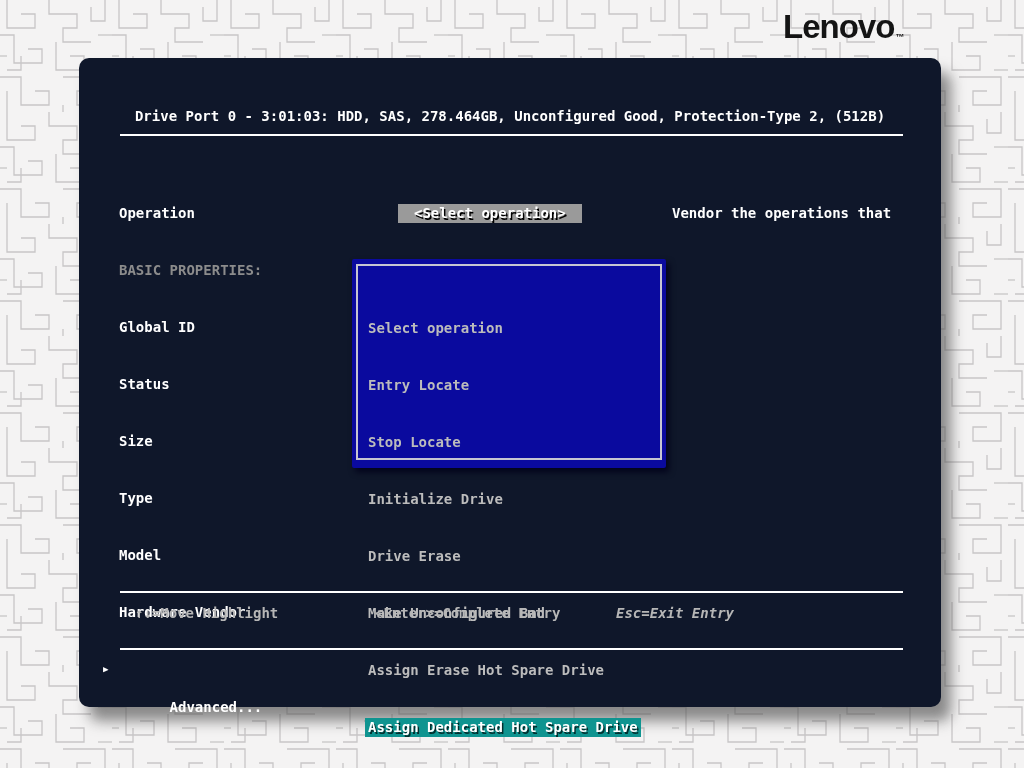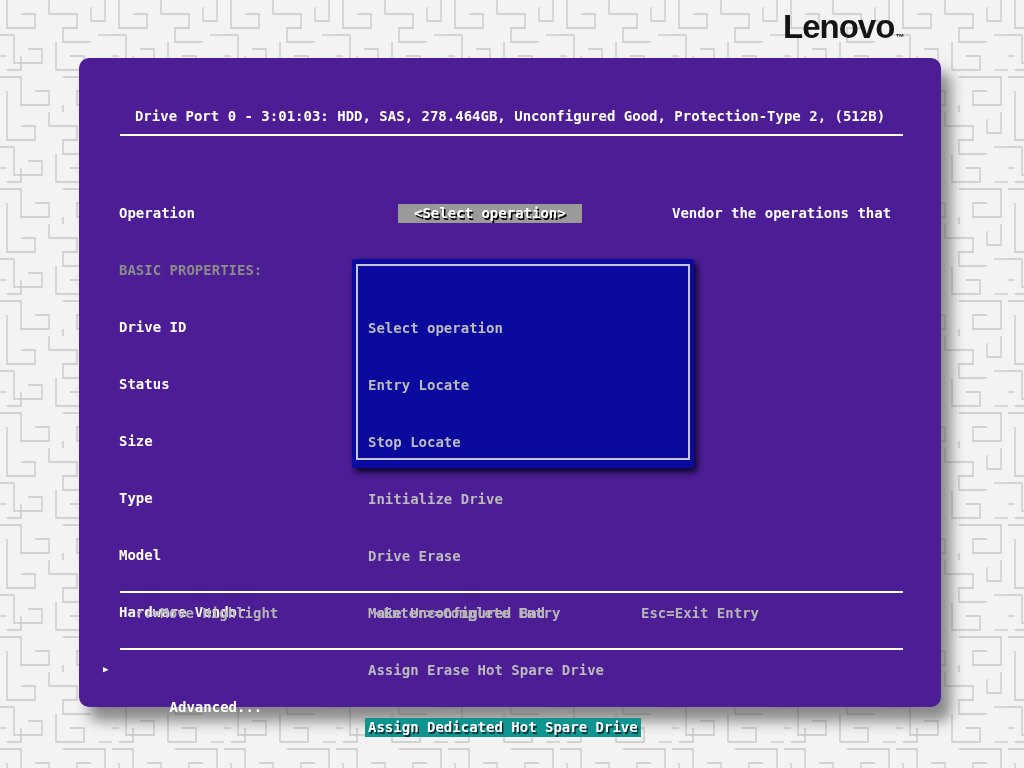--- a/index.html
+++ b/index.html
@@ -14,21 +14,21 @@
   .logo{
     position:absolute;left:783px;top:10px;z-index:2;
     font-family:"Liberation Sans", sans-serif;font-weight:700;
     font-size:33px;letter-spacing:-1px;color:#141414;line-height:34px;
   }
   .logo .tm{font-size:9px;letter-spacing:0;vertical-align:-2px;margin-left:1px;}
 
   
   .bios-window{
     position:absolute;left:79px;top:58px;width:862px;height:649px;z-index:1;
-    background:#4c1d95;border-radius:10px;
+    background:#0f172a;border-radius:10px;
     box-shadow:10px 14px 14px rgba(80,80,80,0.65);
     font-size:14px;font-weight:bold;color:#fff;
   }
   .page-title{
     position:absolute;top:50px;left:0;width:100%;height:19px;
     text-align:center;color:#fff;white-space:pre;
   }
   .rule{position:absolute;left:41px;width:783px;height:2px;background:#fff;}
   .rule-top{top:76px;}
   .rule-footer-top{top:533px;}
@@ -48,37 +48,36 @@
     text-shadow:1.5px 1.5px 0 #000;padding:0 16px;
   }
 
   .help-text{position:absolute;left:593px;top:108px;line-height:19px;color:#fff;white-space:pre;}
 
   
   .popup{
     position:absolute;left:273px;top:201px;width:314px;height:209px;
     background:#0a0a9e;border-radius:2px;
     box-shadow:3px 4px 6px rgba(0,0,25,0.9);
-    padding-left:28px;
   }
   .popup-border{
     position:absolute;left:4px;top:5px;right:4px;bottom:8px;
     border:2px solid #c6c6d2;
   }
   .popup-items{position:absolute;left:13px;top:22px;line-height:19px;white-space:pre;}
   .popup-items .item{height:19px;color:#bcbcbc;padding:0 3px;width:fit-content;}
   .popup-items .item.selected{
     background:#0f9490;color:#fff;text-shadow:1.5px 1.5px 0 rgba(0,30,30,0.85);
   }
 
   .footer-hints{position:absolute;top:547px;left:0;width:100%;height:19px;color:#b6b6b6;white-space:pre;}
   .footer-hints .hint{position:absolute;top:0;}
   .hint-move{left:56px;}
   .hint-complete{left:296px;}
-  .hint-exit{left:562px;}
+  .hint-exit{left:537px;font-style:italic;}
 </style>
 </head>
 <body>
 
 <svg class="bg-pattern" width="1024" height="768" aria-hidden="true">
   <defs>
     <pattern id="maze" width="112" height="112" patternUnits="userSpaceOnUse">
       <rect width="112" height="112" fill="#f4f3f3"></rect>
       <g stroke="#c8c6c7" stroke-width="1.3" fill="none">
         <path d="M7 0 V28 H35 V14 H21"></path>
@@ -105,21 +104,21 @@
 </div>
 
 <div class="bios-window">
 
   <div class="page-title">Drive Port 0 - 3:01:03: HDD, SAS, 278.464GB, Unconfigured Good, Protection-Type 2, (512B)</div>
   <div class="rule rule-top"></div>
 
   <div class="left-menu">
     <div class="row"><span>Operation</span></div>
     <div class="row dim"><span>BASIC PROPERTIES:</span></div>
-    <div class="row"><span>Drive ID</span></div>
+    <div class="row"><span>Global ID</span></div>
     <div class="row"><span>Status</span></div>
     <div class="row"><span>Size</span></div>
     <div class="row"><span>Type</span></div>
     <div class="row"><span>Model</span></div>
     <div class="row"><span>Hardware Vendor</span></div>
     <div class="row">
       <span class="adv-arrow">▶</span>
       <span>Advanced...</span>
     </div>
   </div>

